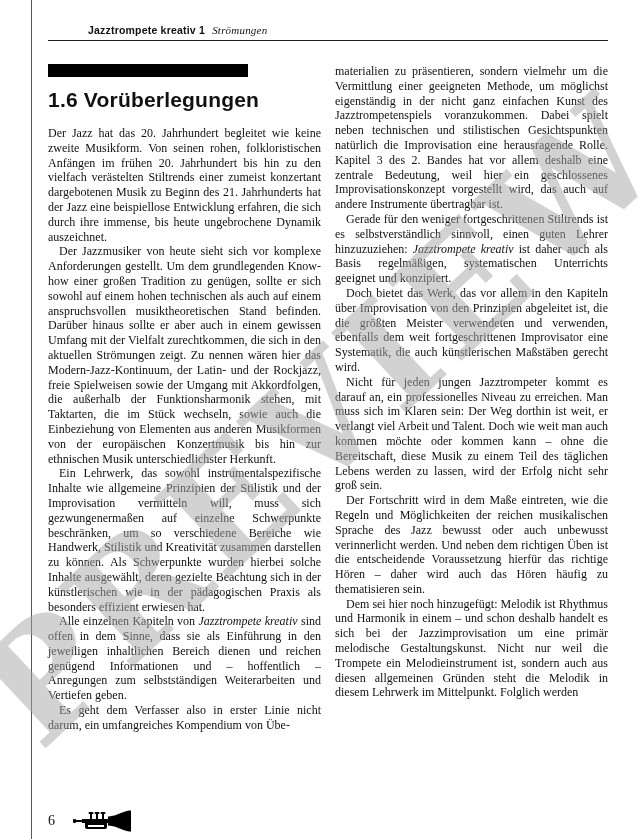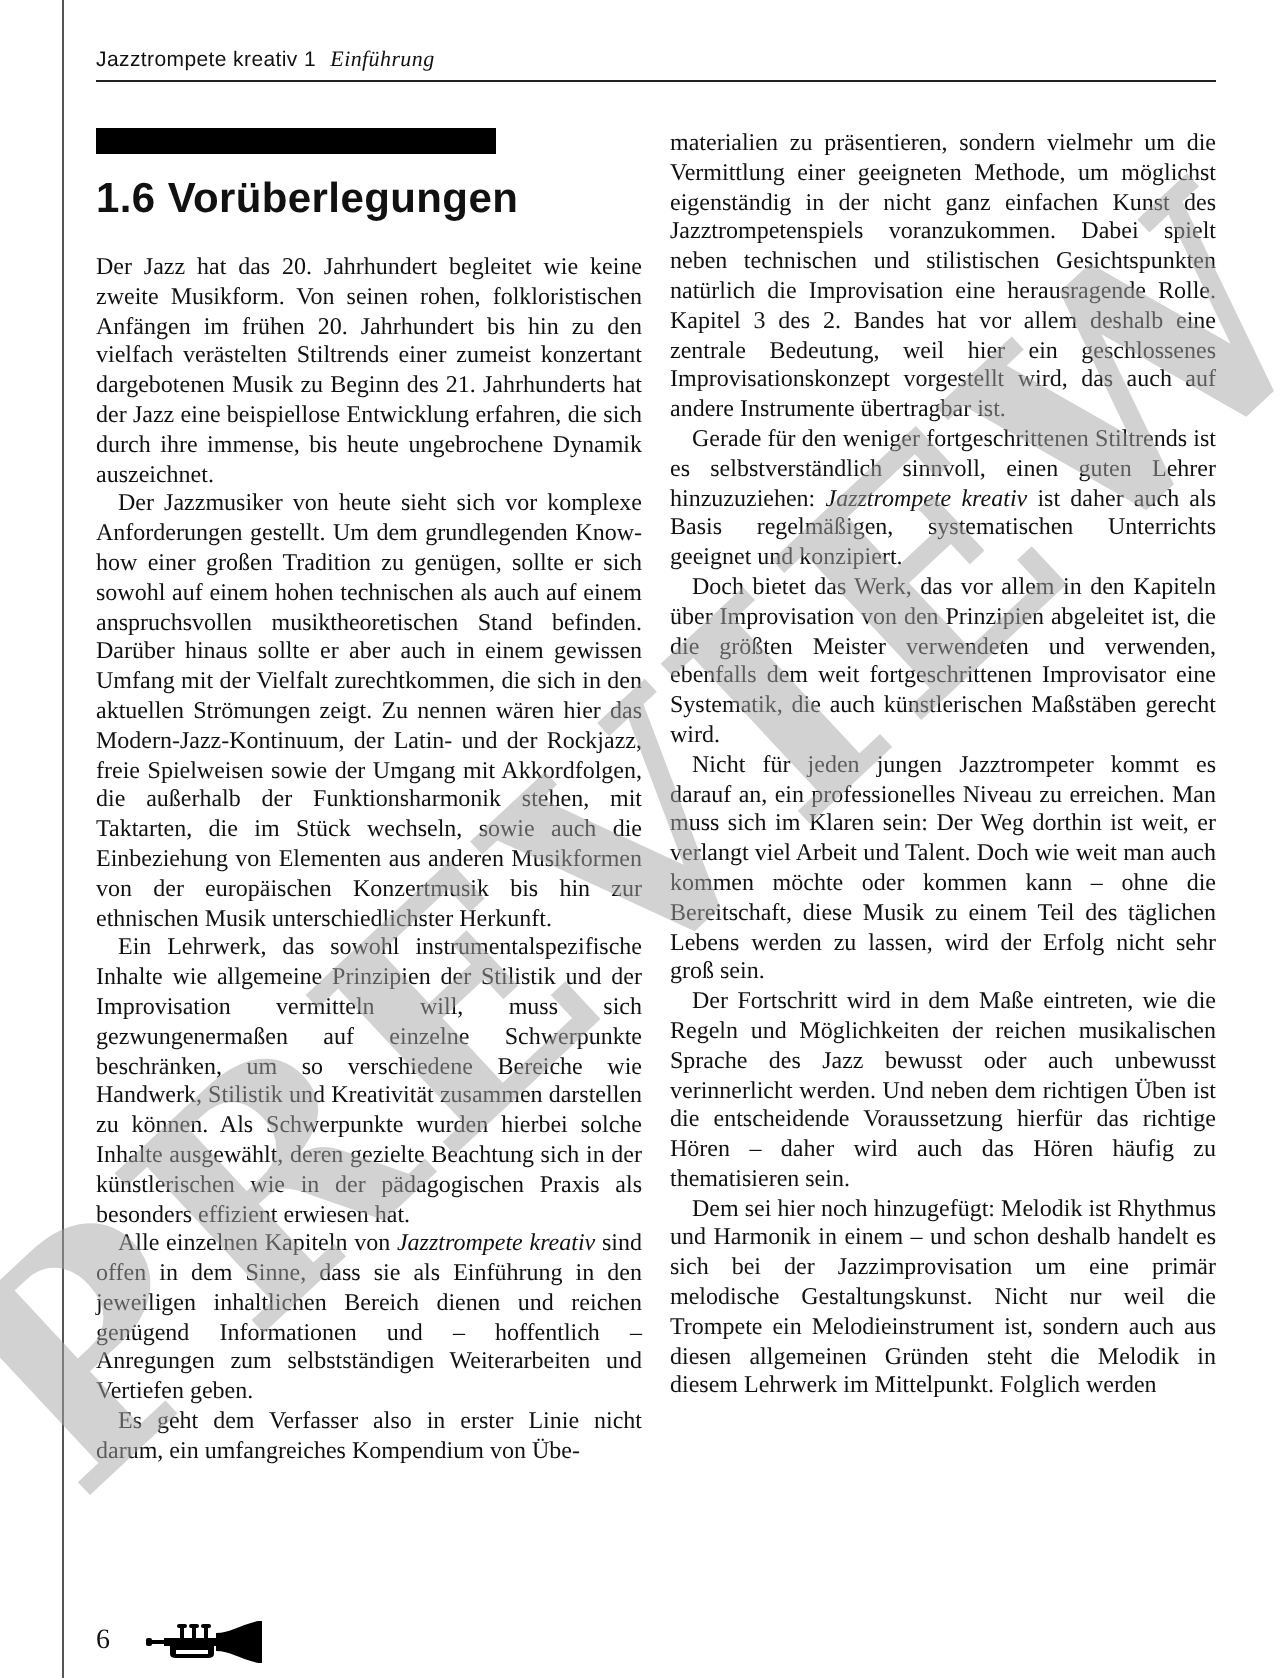--- a/index.html
+++ b/index.html
@@ -13,21 +13,21 @@
   }
   .edge-line{
     position:absolute;left:31px;top:0;width:1px;height:839px;
     background:#555;
   }
   .running-head{
     position:absolute;left:48px;top:24px;width:560px;
     font-family:"Liberation Sans", sans-serif;
     font-size:10.5px;letter-spacing:.2px;
   }
-  .running-head .rh-bold{font-weight:normal;}
+  .running-head .rh-bold{font-weight:bold;margin-left:40px;}
   .running-head .rh-italic{
     font-family:"Liberation Serif", serif;
     font-style:italic;font-weight:normal;font-size:11px;margin-left:4px;
   }
   .head-rule{
     position:absolute;left:48px;top:40px;width:560px;height:1px;background:#222;
   }
   .col{
     position:absolute;top:64px;width:273px;
   }
@@ -71,21 +71,21 @@
 </style>
 </head>
 <body>
 
 <div id="page">
 
   <div class="edge-line"></div>
 
   <div class="running-head">
     <span class="rh-bold">Jazztrompete kreativ 1</span>
-    <span class="rh-italic">Einführung</span>
+    <span class="rh-italic">Strömungen</span>
   </div>
   <div class="head-rule"></div>
 
   <div class="col col-left">
     <div class="title-bar"></div>
     <h1 class="section-title">1.6 Vorüberlegungen</h1>
     <div>
         <p class="para"><span>Der Jazz hat das 20. Jahrhundert begleitet wie keine zweite Musikform. Von seinen rohen, folkloristischen Anfängen im frühen 20. Jahrhundert bis hin zu den vielfach verästelten Stiltrends einer zumeist konzertant dargebotenen Musik zu Beginn des 21. Jahrhunderts hat der Jazz eine beispiellose Entwicklung erfahren, die sich durch ihre immense, bis heute ungebrochene Dynamik auszeichnet.</span></p>
         <p class="para indent"><span>Der Jazzmusiker von heute sieht sich vor komplexe Anforderungen gestellt. Um dem grundlegenden Know-how einer großen Tradition zu genügen, sollte er sich sowohl auf einem hohen technischen als auch auf einem anspruchsvollen musiktheoretischen Stand befinden. Darüber hinaus sollte er aber auch in einem gewissen Umfang mit der Vielfalt zurechtkommen, die sich in den aktuellen Strömungen zeigt. Zu nennen wären hier das Modern-Jazz-Kontinuum, der Latin- und der Rockjazz, freie Spielweisen sowie der Umgang mit Akkordfolgen, die außerhalb der Funktionsharmonik stehen, mit Taktarten, die im Stück wechseln, sowie auch die Einbeziehung von Elementen aus anderen Musikformen von der europäischen Konzertmusik bis hin zur ethnischen Musik unterschiedlichster Herkunft.</span></p>
         <p class="para indent"><span>Ein Lehrwerk, das sowohl instrumentalspezifische Inhalte wie allgemeine Prinzipien der Stilistik und der Improvisation vermitteln will, muss sich gezwungenermaßen auf einzelne Schwerpunkte beschränken, um so verschiedene Bereiche wie Handwerk, Stilistik und Kreativität zusammen darstellen zu können. Als Schwerpunkte wurden hierbei solche Inhalte ausgewählt, deren gezielte Beachtung sich in der künstlerischen wie in der pädagogischen Praxis als besonders effizient erwiesen hat.</span></p>

